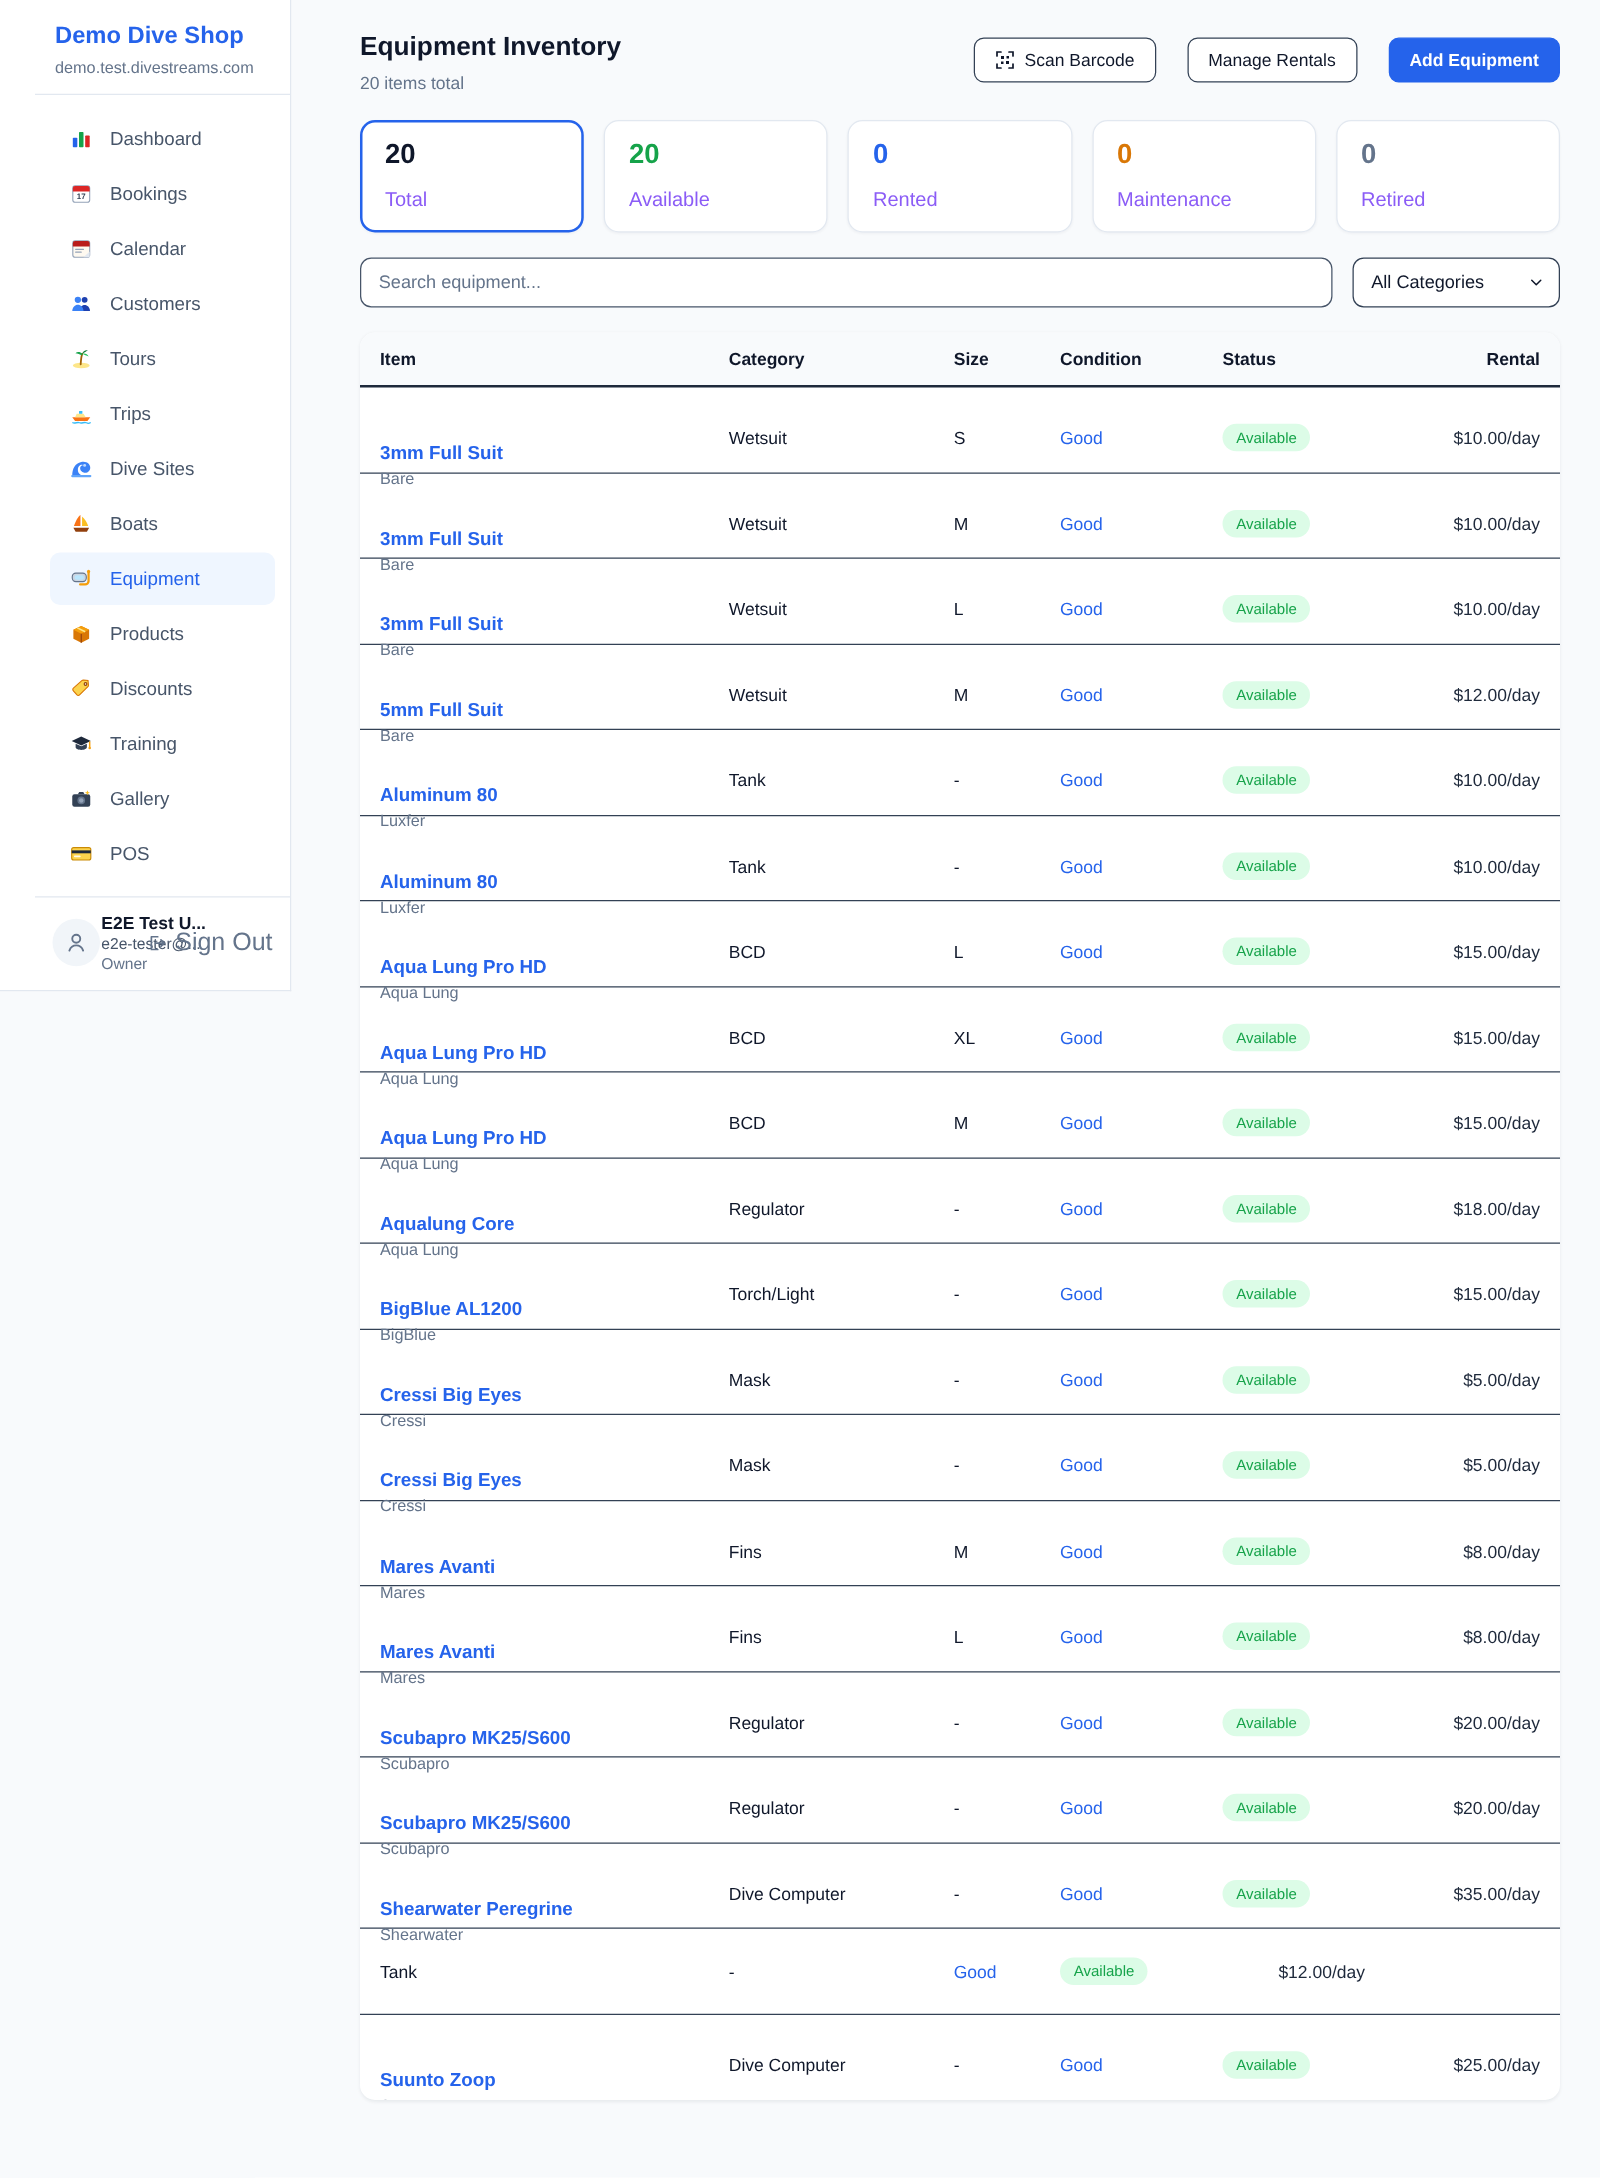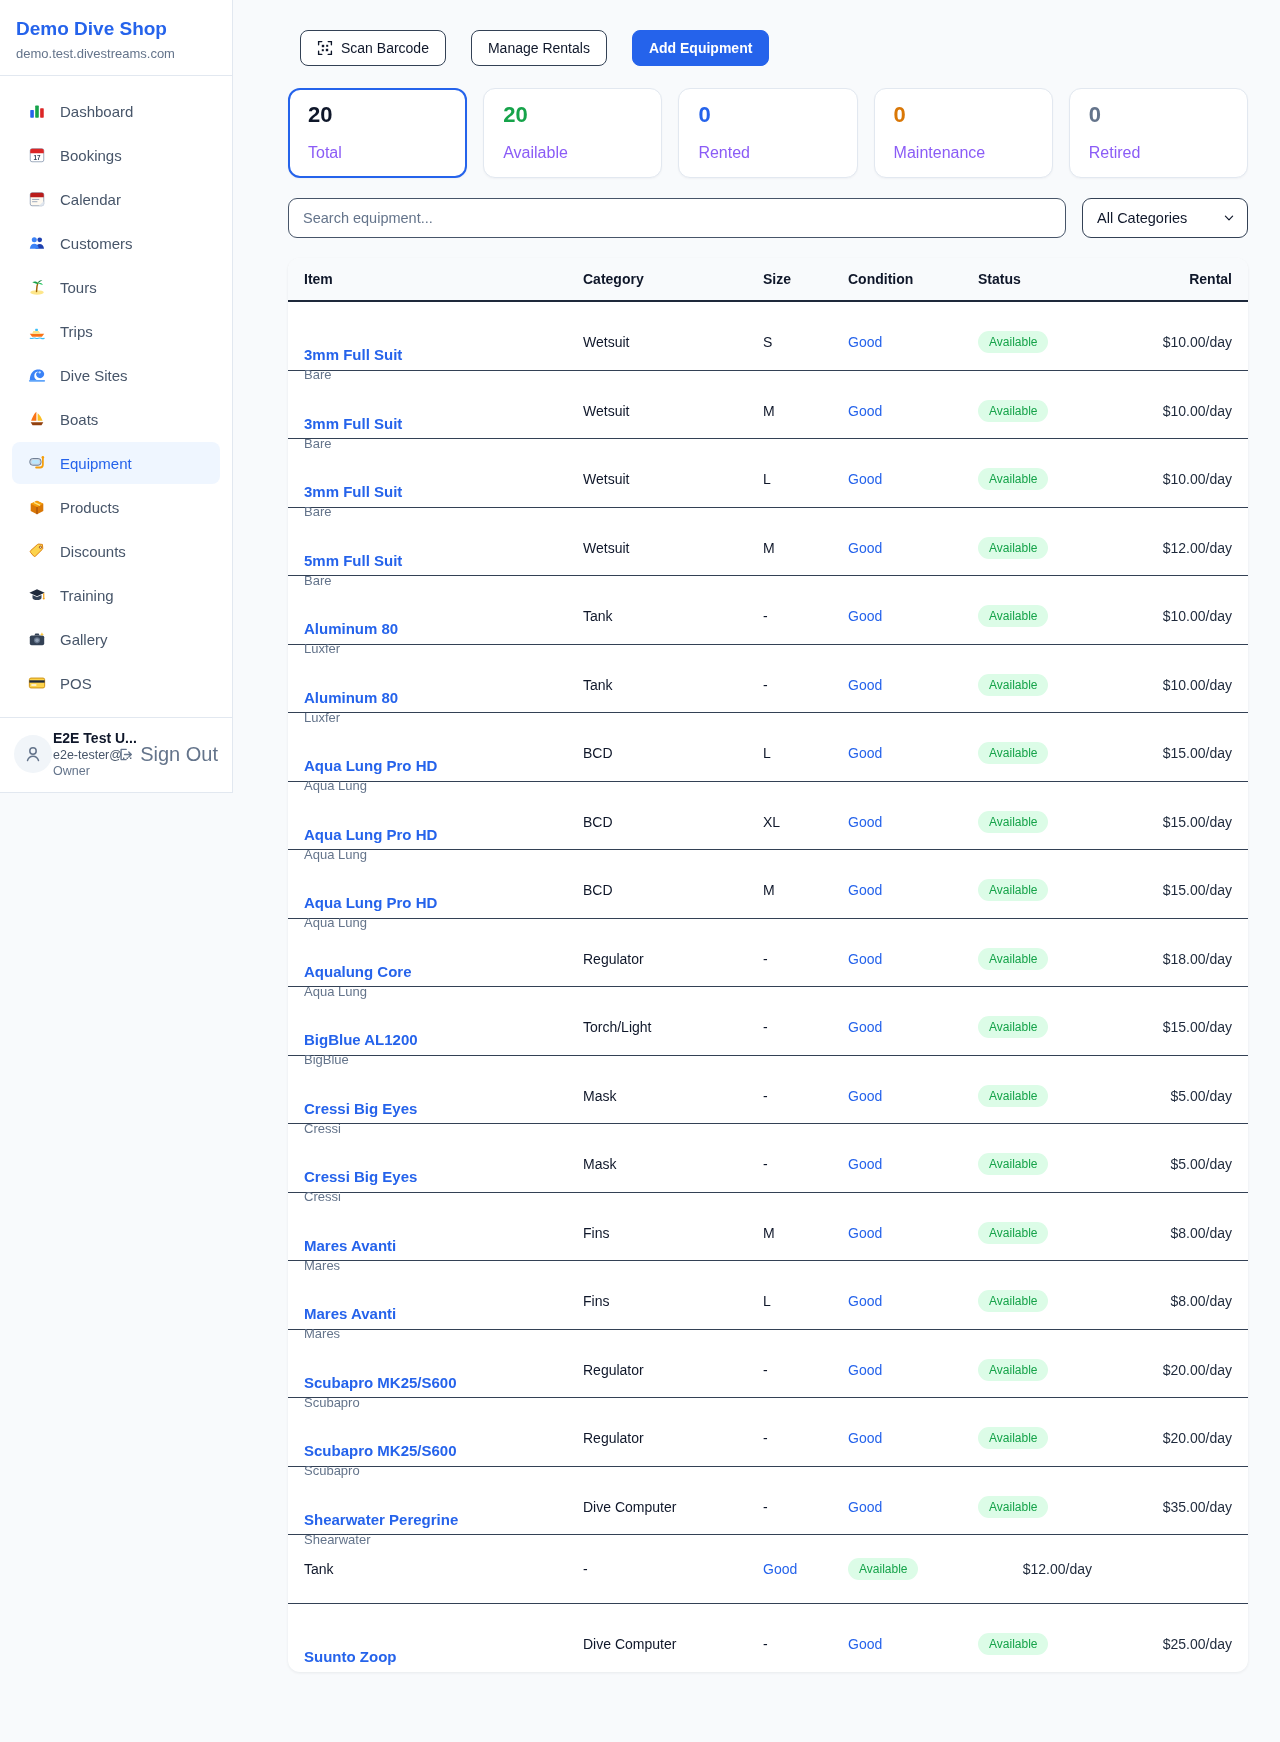--- a/index.html
+++ b/index.html
@@ -5,21 +5,21 @@
   * { margin:0; padding:0; box-sizing:border-box; }
   html,body { width:1280px; height:1742px; }
   body {
     font-family:"Liberation Sans", sans-serif;
     background:#f8fafc; color:#0f172a; overflow:hidden; position:relative;
   }
   
   .sidebar {
     position:absolute; left:0; top:0; width:233px; height:793px;
     background:#ffffff; border-right:1px solid #e2e8f0; border-bottom:1px solid #e2e8f0;
-    display:flex; flex-direction:column;
+    display:flex; flex-direction:column;padding-left:28px;
   }
   .brand { padding:18px 16px 14px 16px; }
   .brand-name { color:#2563eb; font-size:19px; font-weight:700; }
   .brand-domain { color:#64748b; font-size:13px; margin-top:6px; }
   .side-divider { border-top:1px solid #e2e8f0; }
   .nav { padding:14px 12px 10px 12px; flex:1; }
   .nav-item {
     display:flex; align-items:center; gap:14px; height:42px; padding:0 16px;
     border-radius:8px; color:#475569; font-size:15px; font-weight:500; cursor:pointer; margin-bottom:2px;
   }
@@ -277,20 +277,24 @@
           <path d="M10 10h8m0 0-3-3m3 3-3 3" fill="none" stroke="#64748b" stroke-width="1.6" stroke-linecap="round" stroke-linejoin="round"></path>
         </svg>
       </span>
       <span>Sign Out</span>
     </div>
   </div>
 </aside>
 
 <main class="main">
   <div class="page-header">
+    <div>
+      <div class="page-title">Equipment Inventory</div>
+      <div class="page-subtitle">20 items total</div>
+    </div>
     <div class="header-actions">
       <button class="btn btn-outline">
         <span style="display:inline-flex;">
           <svg width="16" height="16" viewBox="0 0 20 20">
             <path d="M2 6V2h4M14 2h4v4M18 14v4h-4M6 18H2v-4" fill="none" stroke="#0f172a" stroke-width="1.7" stroke-linecap="round"></path>
             <rect x="6" y="6" width="3" height="3" fill="#0f172a"></rect>
               <rect x="11.5" y="6" width="2.5" height="2.5" fill="#0f172a"></rect>
             <rect x="6" y="11.5" width="2.5" height="2.5" fill="#0f172a"></rect>
               <rect x="11" y="11" width="3" height="3" fill="#0f172a"></rect>
           </svg>

